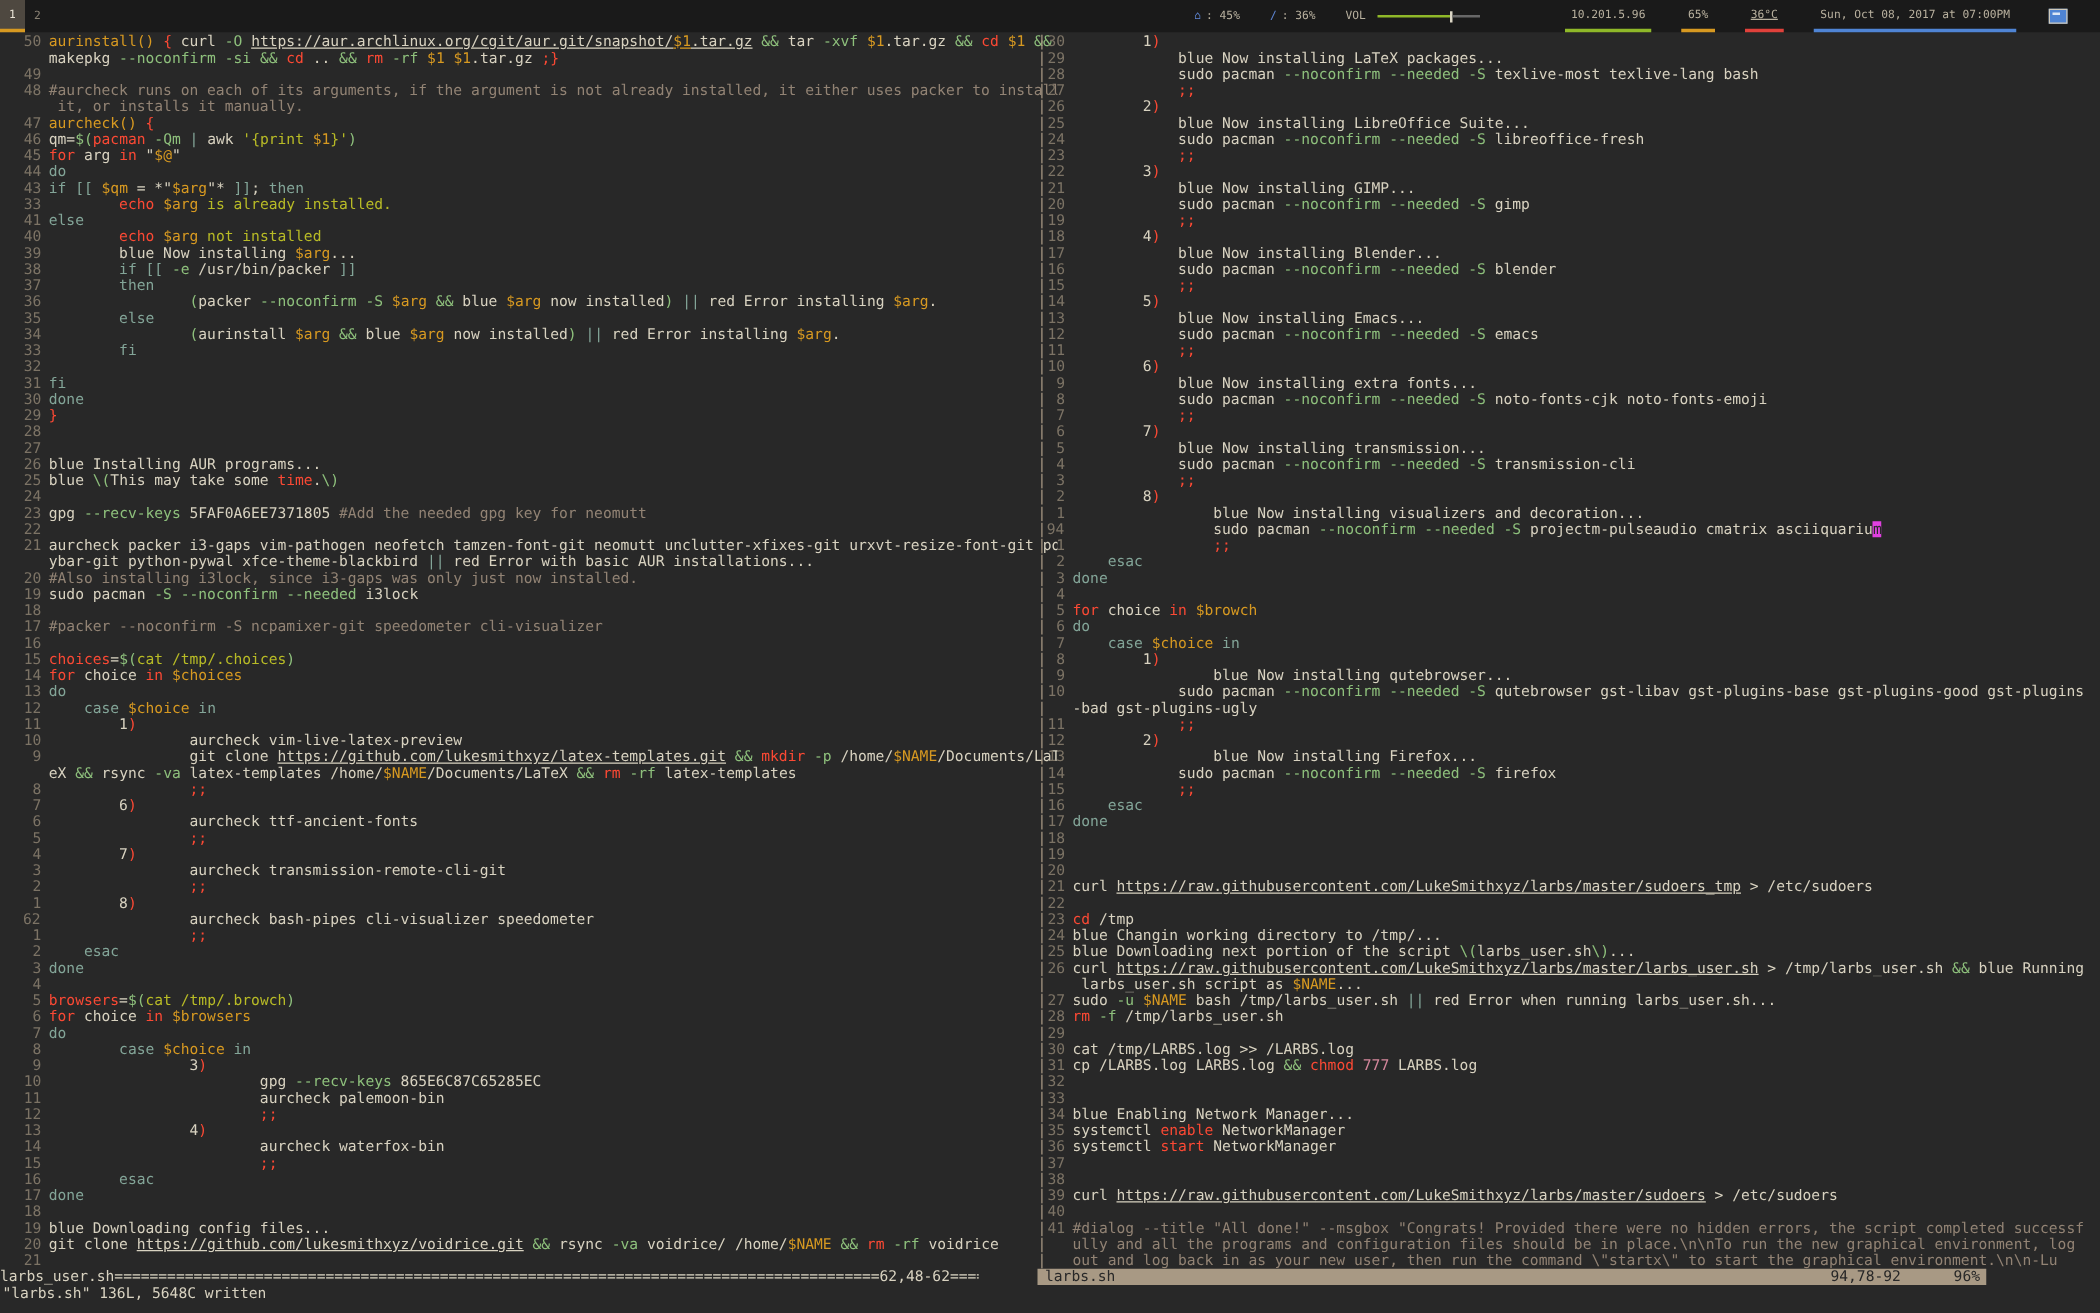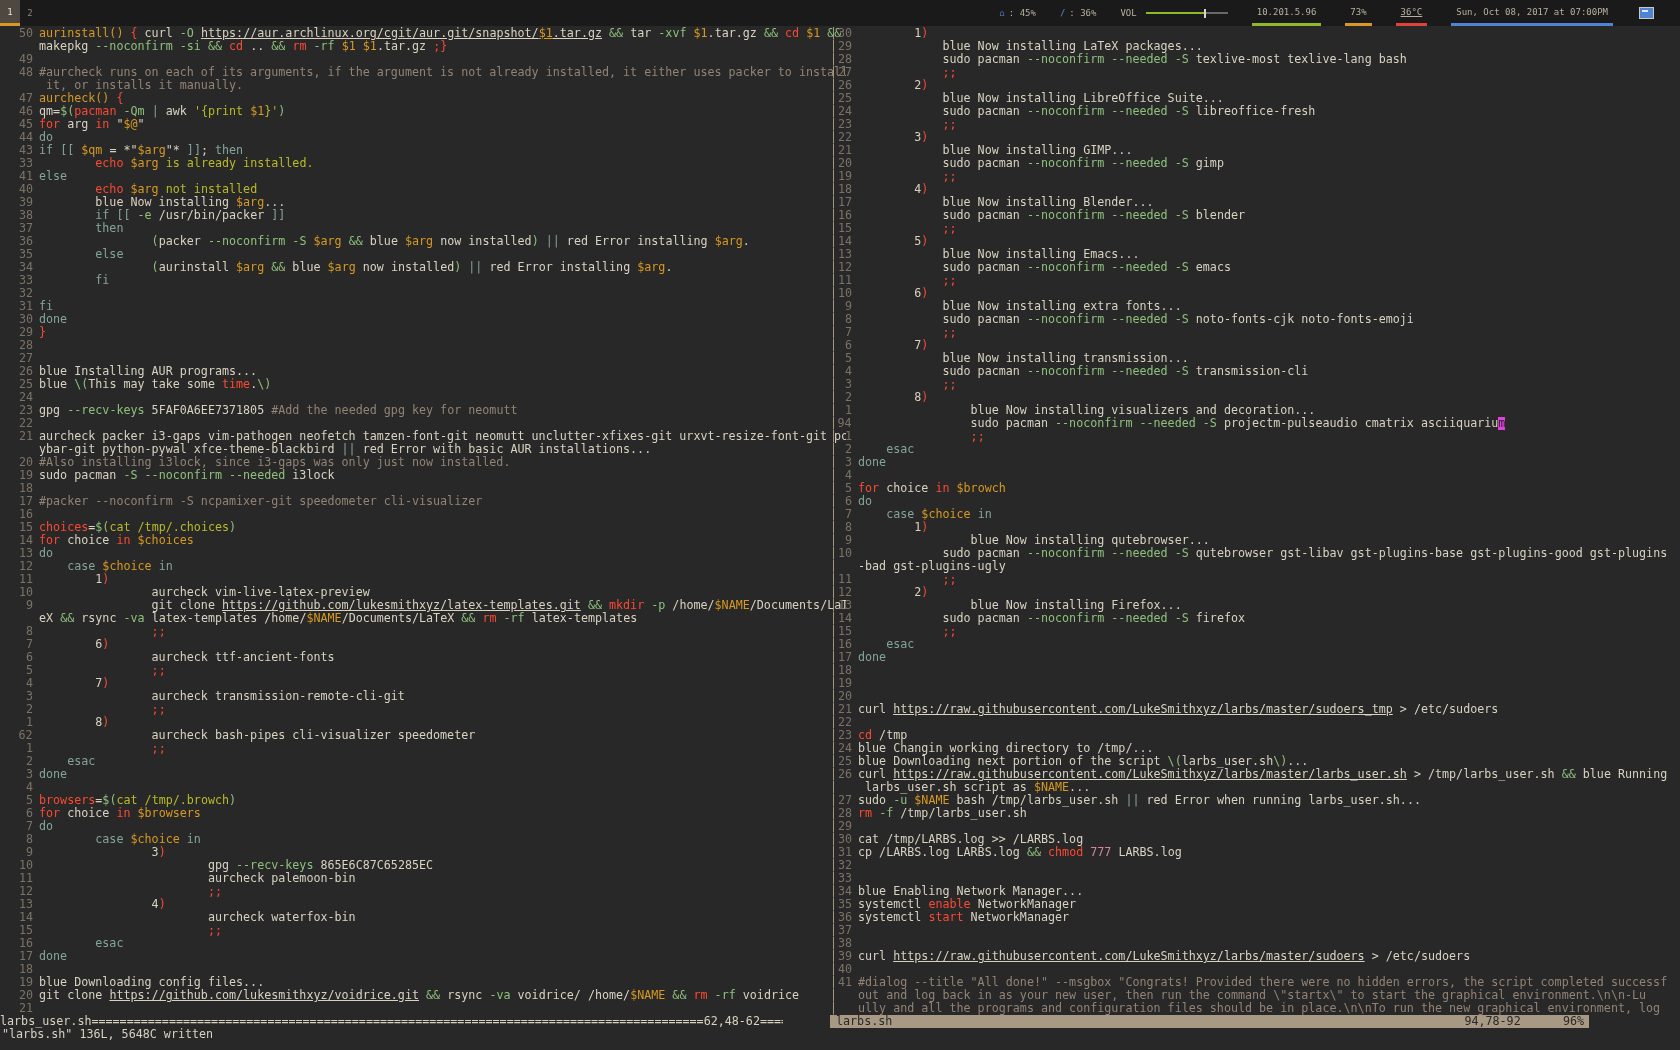--- a/index.html
+++ b/index.html
@@ -61,22 +61,22 @@
 <div class="bar">
   <div class="tags">
       <div class="tag active">1</div>
       <div class="tag">2</div>
     </div>
   <div class="bar-spacer"></div>
   <div class="mods">
       <div class="mod"><span class="mico" style="color: rgb(95, 135, 215);">⌂</span><span>: 45%</span></div>
       <div class="mod"><span class="mico" style="color: rgb(95, 135, 215);">/</span><span>: 36%</span></div>
       <div class="mod"><span>VOL</span><span class="vol"><span class="vol-fill" style="width: 58px; background: rgb(143, 184, 41);"></span><span class="vol-tick"></span><span class="vol-rest" style="width: 22px;"></span></span></div>
-      <div class="mod ul" style="border-bottom-color: rgb(143, 184, 41);"><span>10.201.5.96</span></div>
-      <div class="mod ul" style="border-bottom-color: rgb(215, 153, 33);"><span>73%</span></div>
+      <div class="mod ul" style="border-bottom-color: rgb(143, 184, 41); margin-left: 44px;"><span>10.201.5.96</span></div>
+      <div class="mod ul" style="border-bottom-color: rgb(215, 153, 33);"><span>65%</span></div>
       <div class="mod ul" style="border-bottom-color: rgb(224, 65, 59); text-decoration: underline;"><span>36°C</span></div>
       <div class="mod ul" style="border-bottom-color: rgb(79, 132, 212);"><span>Sun, Oct 08, 2017 at 07:00PM</span></div>
     </div>
   <div class="mod" style="padding-right:0;align-items:center">
     <span class="tray"></span>
   </div>
   <div style="width:26px"></div>
 </div>
 
 <div class="term">
@@ -226,22 +226,22 @@
       <div class="row"><span class="vsep">|</span><span class="ln">32</span></div>
       <div class="row"><span class="vsep">|</span><span class="ln">33</span></div>
       <div class="row"><span class="vsep">|</span><span class="ln">34</span><span class="w">blue Enabling Network Manager...</span></div>
       <div class="row"><span class="vsep">|</span><span class="ln">35</span><span class="w">systemctl </span><span class="r">enable</span><span class="w"> NetworkManager</span></div>
       <div class="row"><span class="vsep">|</span><span class="ln">36</span><span class="w">systemctl </span><span class="r">start</span><span class="w"> NetworkManager</span></div>
       <div class="row"><span class="vsep">|</span><span class="ln">37</span></div>
       <div class="row"><span class="vsep">|</span><span class="ln">38</span></div>
       <div class="row"><span class="vsep">|</span><span class="ln">39</span><span class="w">curl </span><span class="u">https://raw.githubusercontent.com/LukeSmithxyz/larbs/master/sudoers</span><span class="w"> &gt; /etc/sudoers</span></div>
       <div class="row"><span class="vsep">|</span><span class="ln">40</span></div>
       <div class="row"><span class="vsep">|</span><span class="ln">41</span><span class="c">#dialog --title "All done!" --msgbox "Congrats! Provided there were no hidden errors, the script completed successf</span></div>
+      <div class="row"><span class="vsep">|</span><span class="ln"></span><span class="c">ully and all the programs and configuration files should be in place.\n\nTo run the new graphical environment, log</span></div>
       <div class="row"><span class="vsep">|</span><span class="ln"></span><span class="c">out and log back in as your new user, then run the command \"startx\" to start the graphical environment.\n\n-Lu</span></div>
-      <div class="row"><span class="vsep">|</span><span class="ln"></span><span class="c">ully and all the programs and configuration files should be in place.\n\nTo run the new graphical environment, log</span></div>
     </div>
 </div>
 
 <div class="statusline sl-left">larbs_user.sh=======================================================================================62,48-62======78%=</div>
 <div class="statusline sl-right">
   <span>larbs.sh</span>
   <span>94,78-92      96%</span>
 </div>
 <div class="cmdline">"larbs.sh" 136L, 5648C written</div>
 

